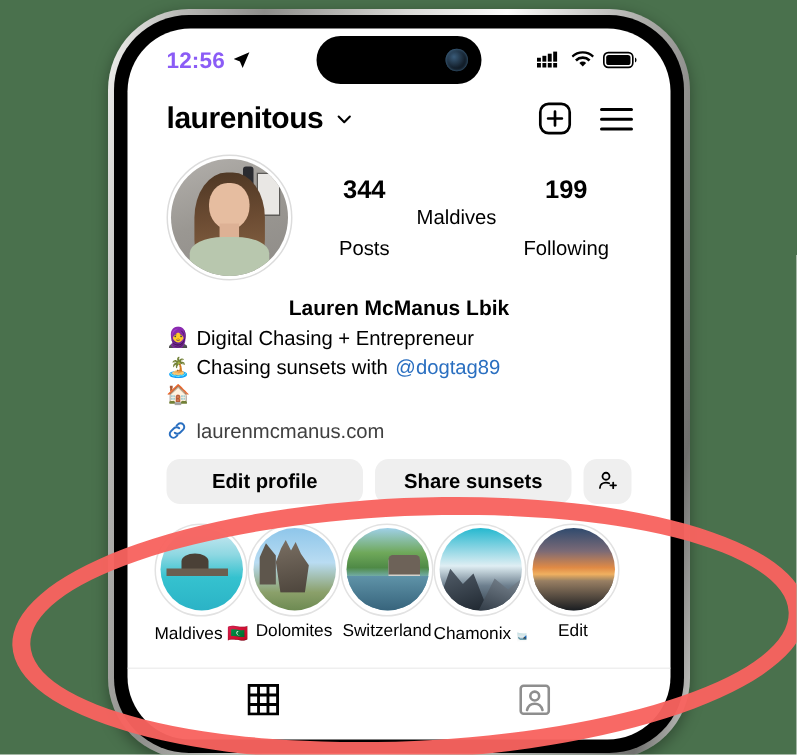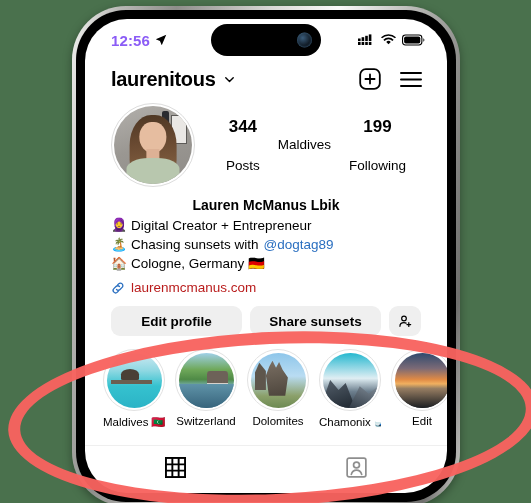--- a/index.html
+++ b/index.html
@@ -80,31 +80,31 @@
   .stat-value{font-size:17px;font-weight:bold;color:#000;line-height:1.2;}
   .stat-label{font-size:13.5px;color:#000;margin-top:20px;}
   
   #bio{padding:10px 26px 0 26px;}
   #bio-name{font-size:14px;font-weight:bold;color:#000;margin-bottom:3px;text-align:center;}
   .bio-line{font-size:13.5px;color:#000;line-height:1.42;display:flex;
     align-items:center;gap:5px;white-space:nowrap;}
   .bio-emoji{font-size:13px;width:15px;display:inline-block;}
   .mention{color:#2a6fc0;}
   #bio-link{display:flex;align-items:center;gap:6px;margin-top:7px;
-    font-size:13.5px;color:#b91c1c;}
+    font-size:13.5px;color:#404040;}
   
   #action-buttons{display:flex;gap:8px;padding:11px 26px 0 26px;align-items:stretch;}
   .act-btn{
     background:#efefef;border-radius:9px;height:30px;
     display:flex;align-items:center;justify-content:center;
     font-size:13.5px;font-weight:bold;color:#000;flex:1;
   }
   .act-btn.small{flex:0 0 32px;}
   
-  #highlights{display:flex;gap:10px;padding:13px 0 0 18px;overflow:hidden;}
+  #highlights{display:flex;padding:13px 0 0 18px;overflow:hidden;}
   .hl{width:62px;flex:0 0 auto;text-align:center;}
   .hl-ring{width:62px;height:62px;border-radius:50%;
     border:1.5px solid #e2e2e2;padding:2.5px;box-sizing:border-box;}
   .hl-img{width:100%;height:100%;border-radius:50%;overflow:hidden;position:relative;}
   .hl-label{font-size:11.5px;color:#000;margin-top:4px;white-space:nowrap;
     overflow:hidden;}
   
   .hi-maldives{background:linear-gradient(180deg,#cfe9f2 0%,#8fd8e2 32%,#35c2cf 60%,#2bb3c6 100%);}
   .hi-maldives::before{content:"";position:absolute;left:26%;top:30%;width:34%;height:20%;
     background:#4a4036;border-radius:50% 50% 10% 10%;}
@@ -225,32 +225,31 @@
             <div class="stat-label">Following</div>
           </div>
         </div>
       </div>
 
       <div id="bio">
         <div id="bio-name">Lauren McManus Lbik</div>
 
         <div class="bio-line">
           <span class="bio-emoji">🧕</span>
-          <span>Digital Creator + Entrepreneur</span>
+          <span>Digital Chasing + Entrepreneur</span>
         </div>
 
         <div class="bio-line">
           <span class="bio-emoji">🏝️</span>
           <span>Chasing sunsets with </span>
           <span class="mention">@dogtag89</span>
         </div>
 
         <div class="bio-line">
           <span class="bio-emoji">🏠</span>
-          <span>Cologne, Germany 🇩🇪</span>
         </div>
 
         <div id="bio-link">
           <svg width="14" height="14" viewBox="0 0 16 16">
             <path d="M6.3 9.7a2.8 2.8 0 0 0 4 0l2.4-2.4a2.8 2.8 0 1 0-4-4l-1 1" fill="none" stroke="#2a6fc0" stroke-width="1.5" stroke-linecap="round"></path>
             <path d="M9.7 6.3a2.8 2.8 0 0 0-4 0L3.3 8.7a2.8 2.8 0 1 0 4 4l1-1" fill="none" stroke="#2a6fc0" stroke-width="1.5" stroke-linecap="round"></path>
           </svg>
           <span>laurenmcmanus.com</span>
         </div>
       </div>
@@ -269,29 +268,29 @@
 
       <div id="highlights">
         <div class="hl">
           <div class="hl-ring">
             <div class="hl-img hi-maldives"></div>
           </div>
           <div class="hl-label">Maldives 🇲🇻</div>
         </div>
         <div class="hl">
           <div class="hl-ring">
+            <div class="hl-img hi-dolomites"></div>
+          </div>
+          <div class="hl-label">Dolomites</div>
+        </div>
+        <div class="hl">
+          <div class="hl-ring">
             <div class="hl-img hi-swiss"></div>
           </div>
           <div class="hl-label">Switzerland</div>
-        </div>
-        <div class="hl">
-          <div class="hl-ring">
-            <div class="hl-img hi-dolomites"></div>
-          </div>
-          <div class="hl-label">Dolomites</div>
         </div>
         <div class="hl">
           <div class="hl-ring">
             <div class="hl-img hi-chamonix"></div>
           </div>
           <div class="hl-label">Chamonix 🎿</div>
         </div>
         <div class="hl">
           <div class="hl-ring">
             <div class="hl-img hi-escorted"></div>

